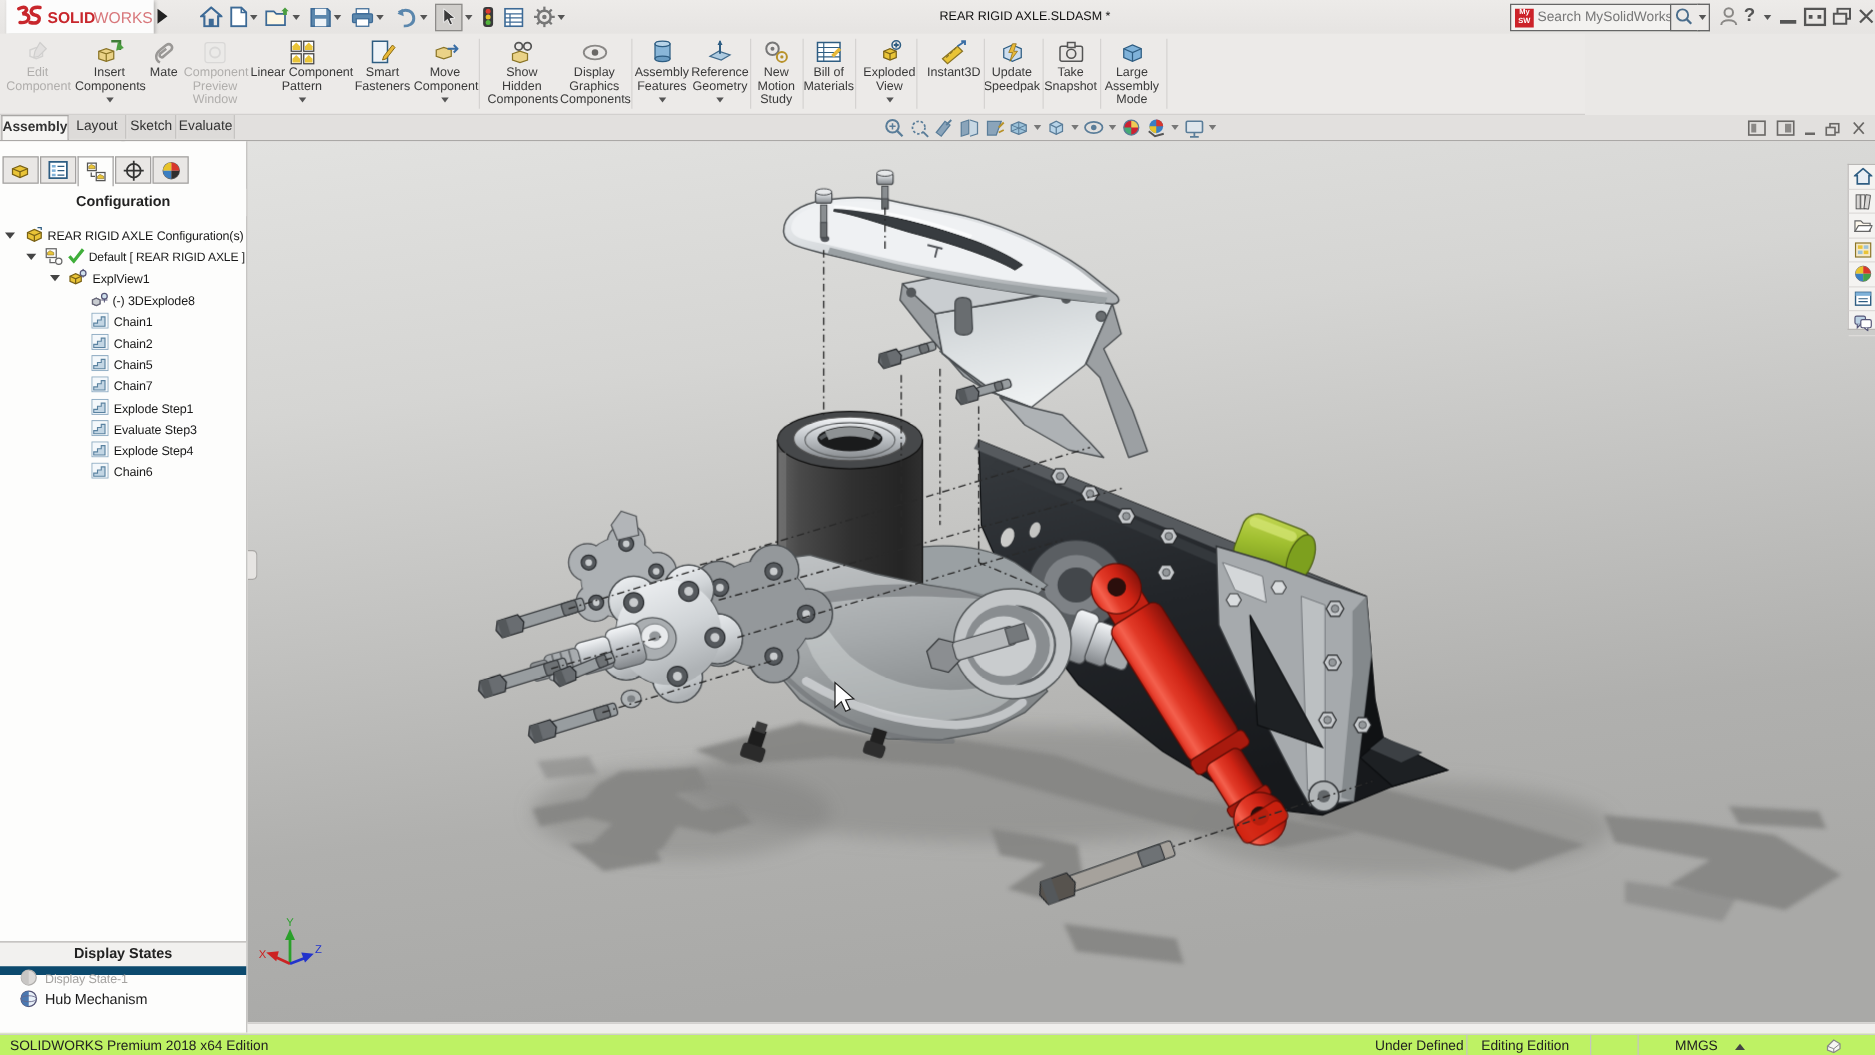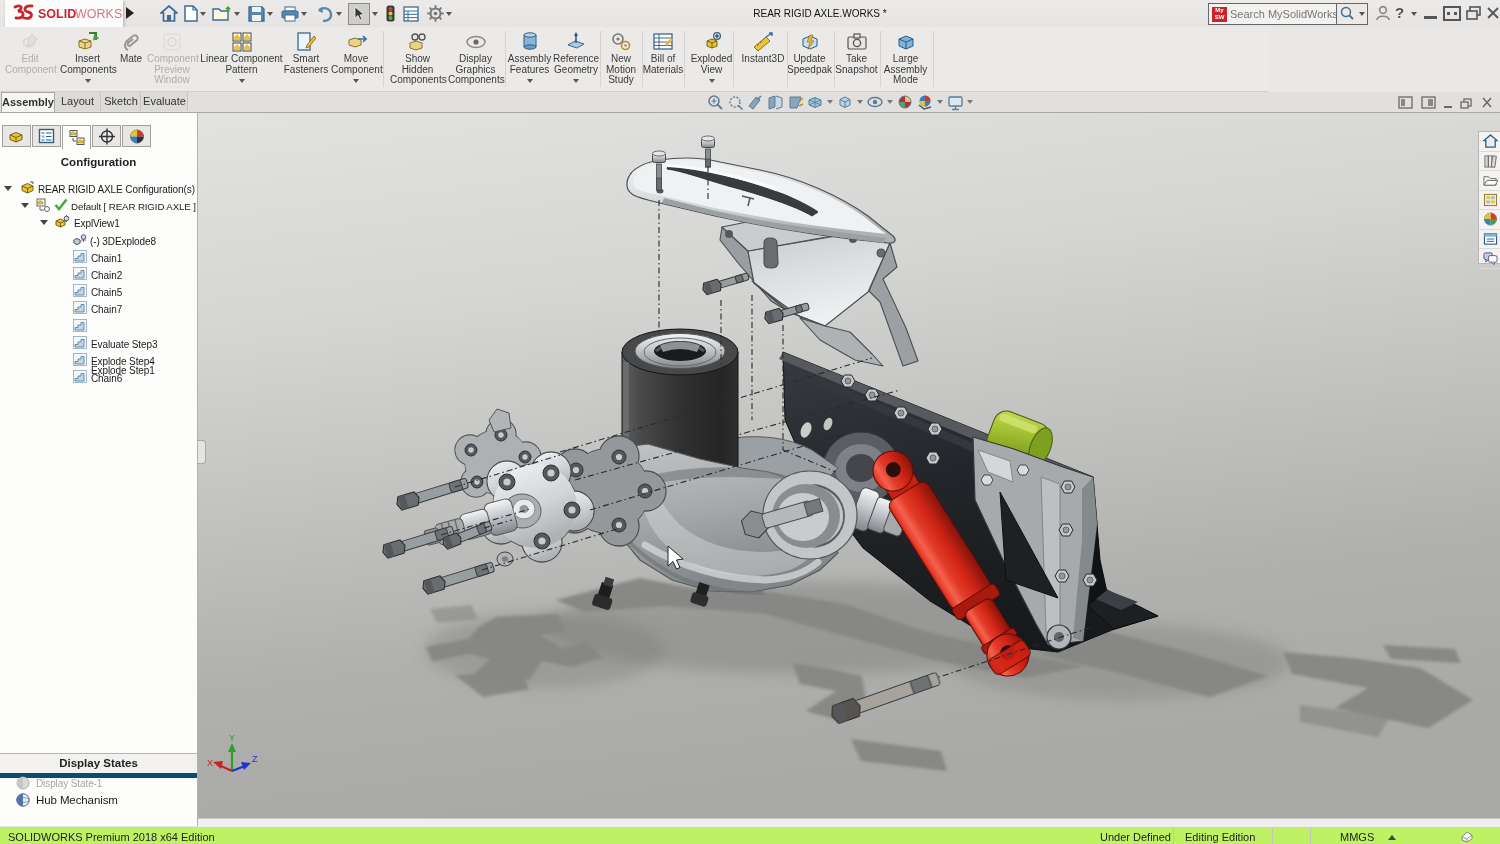--- a/index.html
+++ b/index.html
@@ -21,21 +21,21 @@
 .ctab.act{background:#f6f5f3;font-weight:bold;border:1px solid #a9a7a5;border-bottom:none}
 
 #lpanel{position:absolute;left:0;top:113px;width:197px;height:713px;background:#fdfdfc;border-right:1px solid #b4b2b0}
 #ptabs{position:absolute;left:0;top:12px;width:197px;height:24px}
 .ptab{position:absolute;top:0;width:29px;height:22px;background:#e9e7e5;border:1px solid #a3a1a0;box-sizing:border-box}
 .ptab.act{background:#fdfdfc;height:24px;border-bottom:none}
 #confighdr{position:absolute;left:0;top:38px;width:197px;height:22px;font-weight:bold;font-size:11.5px;text-align:center;line-height:22px;background:#fdfdfc}
 #tree{position:absolute;left:0;top:67px;width:197px}
 .trow{position:absolute;height:17px;line-height:17px;font-size:10px;letter-spacing:-0.1px;color:#1a1a1a;white-space:nowrap}
 .texp{position:absolute;width:0;height:0;border-left:4px solid transparent;border-right:4px solid transparent;border-top:5px solid #444}
-#dshdr{position:absolute;left:0;top:640px;width:197px;height:19px;border-top:1px solid #b6b4b2;border-bottom:5px solid #0c4a6e;background:#f2f1ef;font-weight:bold;font-size:11.5px;text-align:center;line-height:19px}
+#dshdr{position:absolute;left:0;top:640px;width:197px;height:19px;border-top:1px solid #b6b4b2;border-bottom:7px solid #0c4a6e;background:#f2f1ef;font-weight:bold;font-size:11.5px;text-align:center;line-height:19px}
 
 #viewport{position:absolute;left:198px;top:113px;width:1302px;height:705px}
 #hscroll{position:absolute;left:198px;top:818px;width:1302px;height:9px;background:#f0efed;border-top:1px solid #c9c7c5}
 
 #statusbar{position:absolute;left:0;top:827px;width:1500px;height:17px;background:#bef264;border-top:1px solid #cfcdcb;font-size:11px;color:#222}
 
 #taskpane{position:absolute;left:1478px;top:131px;width:22px;height:131px;background:#f4f3f1;border:1px solid #b9b7b5;border-right:none}
 .tpcell{width:22px;height:18.5px;display:flex;align-items:center;justify-content:center;border-bottom:1px solid #dddbd9}
 
 #headsup{position:absolute;left:705px;top:93px;height:18px;display:flex;align-items:center}
@@ -126,21 +126,21 @@
           <rect x="7.6" y="0.2" width="1.8" height="3.2" fill="#777" transform="rotate(90 8.5 8.5)"></rect>
           <rect x="7.6" y="0.2" width="1.8" height="3.2" fill="#777" transform="rotate(135 8.5 8.5)"></rect>
           <rect x="7.6" y="0.2" width="1.8" height="3.2" fill="#777" transform="rotate(180 8.5 8.5)"></rect>
           <rect x="7.6" y="0.2" width="1.8" height="3.2" fill="#777" transform="rotate(225 8.5 8.5)"></rect>
           <rect x="7.6" y="0.2" width="1.8" height="3.2" fill="#777" transform="rotate(270 8.5 8.5)"></rect>
           <rect x="7.6" y="0.2" width="1.8" height="3.2" fill="#777" transform="rotate(315 8.5 8.5)"></rect>
         </svg>
       </span>
       <span class="caret" style="margin:0 2px 0 2px"></span>
     </div>
- <div id="doctitle">REAR RIGID AXLE.WORKS *</div>
+ <div id="doctitle">REAR RIGID AXLE.SLDASM *</div>
 
  <div class="abs" style="left:1208px;top:3px;width:157px;height:20px;background:#f3f2f0;border:1px solid #666;display:flex;align-items:center">
    <div style="width:15px;height:15px;background:#cc2229;margin:0 3px;color:#fff;font-size:6px;line-height:7px;text-align:center;font-weight:bold">My<br>SW</div>
    <span style="color:#777;font-size:11px">Search MySolidWorks</span>
  </div>
  <div class="abs" style="left:1336px;top:3px;width:22px;height:20px;border:1px solid #666;background:#eceae8">
    <svg width="20" height="18" viewBox="0 0 20 18">
         <circle cx="9" cy="8" r="4.5" fill="none" stroke="#4a6d8c" stroke-width="1.5"></circle>
         <path d="M12.5,11.5 L16,15" stroke="#4a6d8c" stroke-width="1.8"></path>
       </svg>
@@ -459,21 +459,21 @@
             <rect x="0.5" y="0.5" width="13" height="12" fill="#f4f8fb" stroke="#8aa8c0" stroke-width=".8"></rect>
             <path d="M2,11 L2,8.5 L5,8.5 L5,6 L8,6 L8,3.5 L11,3.5 L11,11 Z" fill="#c3d6e4" stroke="#5a82a0" stroke-width=".9"></path>
           </svg></span>
         <span class="abs" style="left:91px;top:1px;">Chain7</span>
       </div>
       <div class="trow" style="left:0;top:137.6px;width:197px">
         <span class="abs" style="left:73px;top:1px"><svg width="14" height="13" viewBox="0 0 14 13">
             <rect x="0.5" y="0.5" width="13" height="12" fill="#f4f8fb" stroke="#8aa8c0" stroke-width=".8"></rect>
             <path d="M2,11 L2,8.5 L5,8.5 L5,6 L8,6 L8,3.5 L11,3.5 L11,11 Z" fill="#c3d6e4" stroke="#5a82a0" stroke-width=".9"></path>
           </svg></span>
-        <span class="abs" style="left:91px;top:1px;margin-top:43px;">Explode Step1</span>
+        <span class="abs" style="left:91px;top:1px;">Explode Step1</span>
       </div>
       <div class="trow" style="left:0;top:154.79999999999998px;width:197px">
         <span class="abs" style="left:73px;top:1px"><svg width="14" height="13" viewBox="0 0 14 13">
             <rect x="0.5" y="0.5" width="13" height="12" fill="#f4f8fb" stroke="#8aa8c0" stroke-width=".8"></rect>
             <path d="M2,11 L2,8.5 L5,8.5 L5,6 L8,6 L8,3.5 L11,3.5 L11,11 Z" fill="#c3d6e4" stroke="#5a82a0" stroke-width=".9"></path>
           </svg></span>
         <span class="abs" style="left:91px;top:1px;">Evaluate Step3</span>
       </div>
       <div class="trow" style="left:0;top:171.99999999999997px;width:197px">
         <span class="abs" style="left:73px;top:1px"><svg width="14" height="13" viewBox="0 0 14 13">

